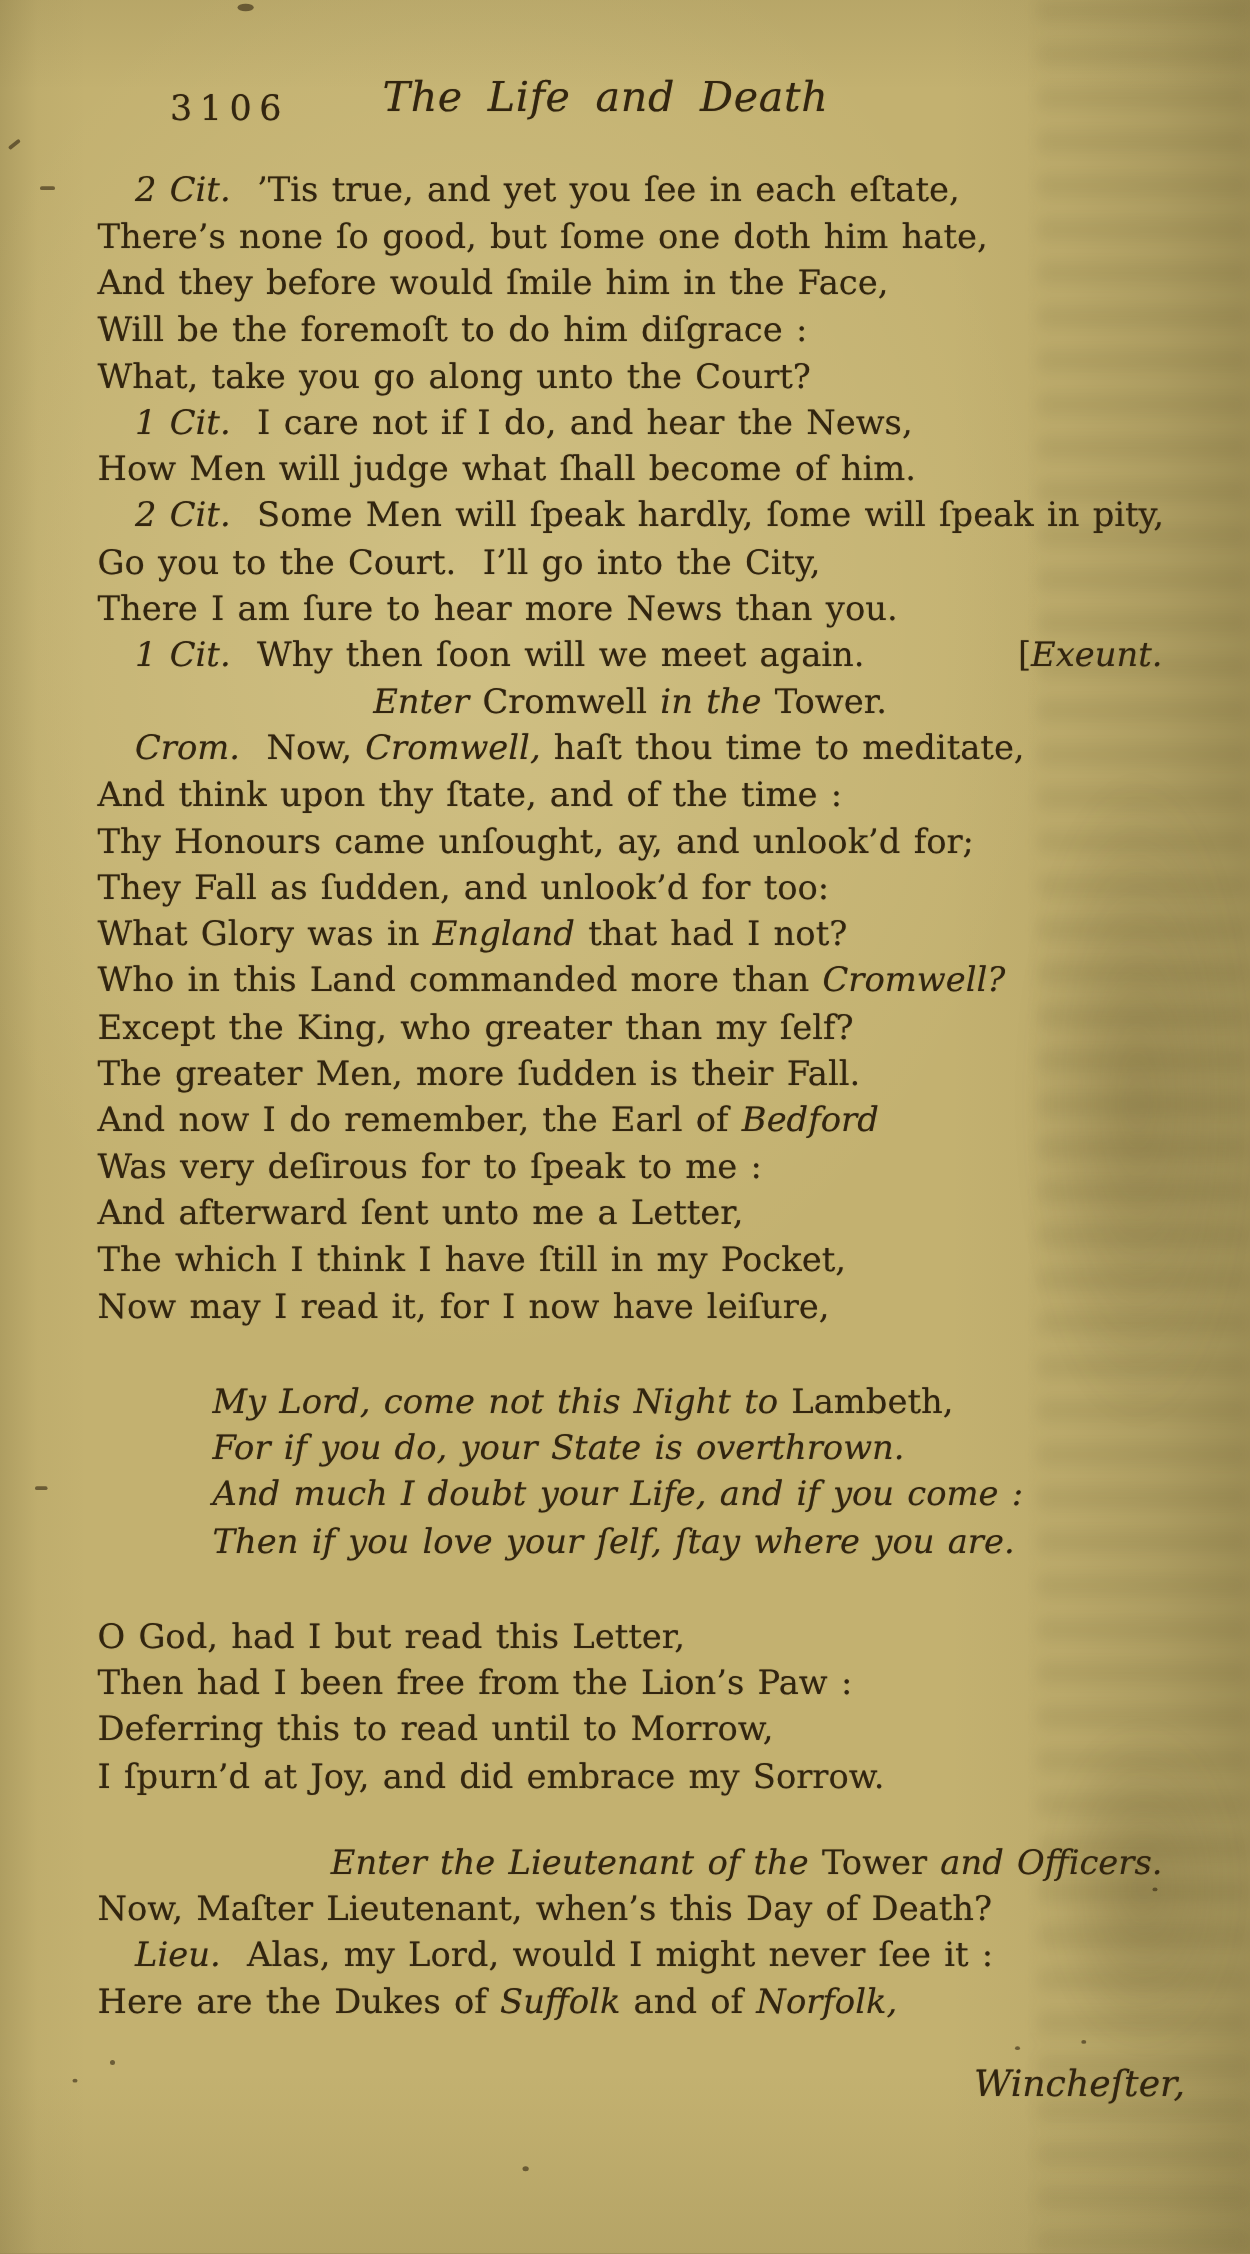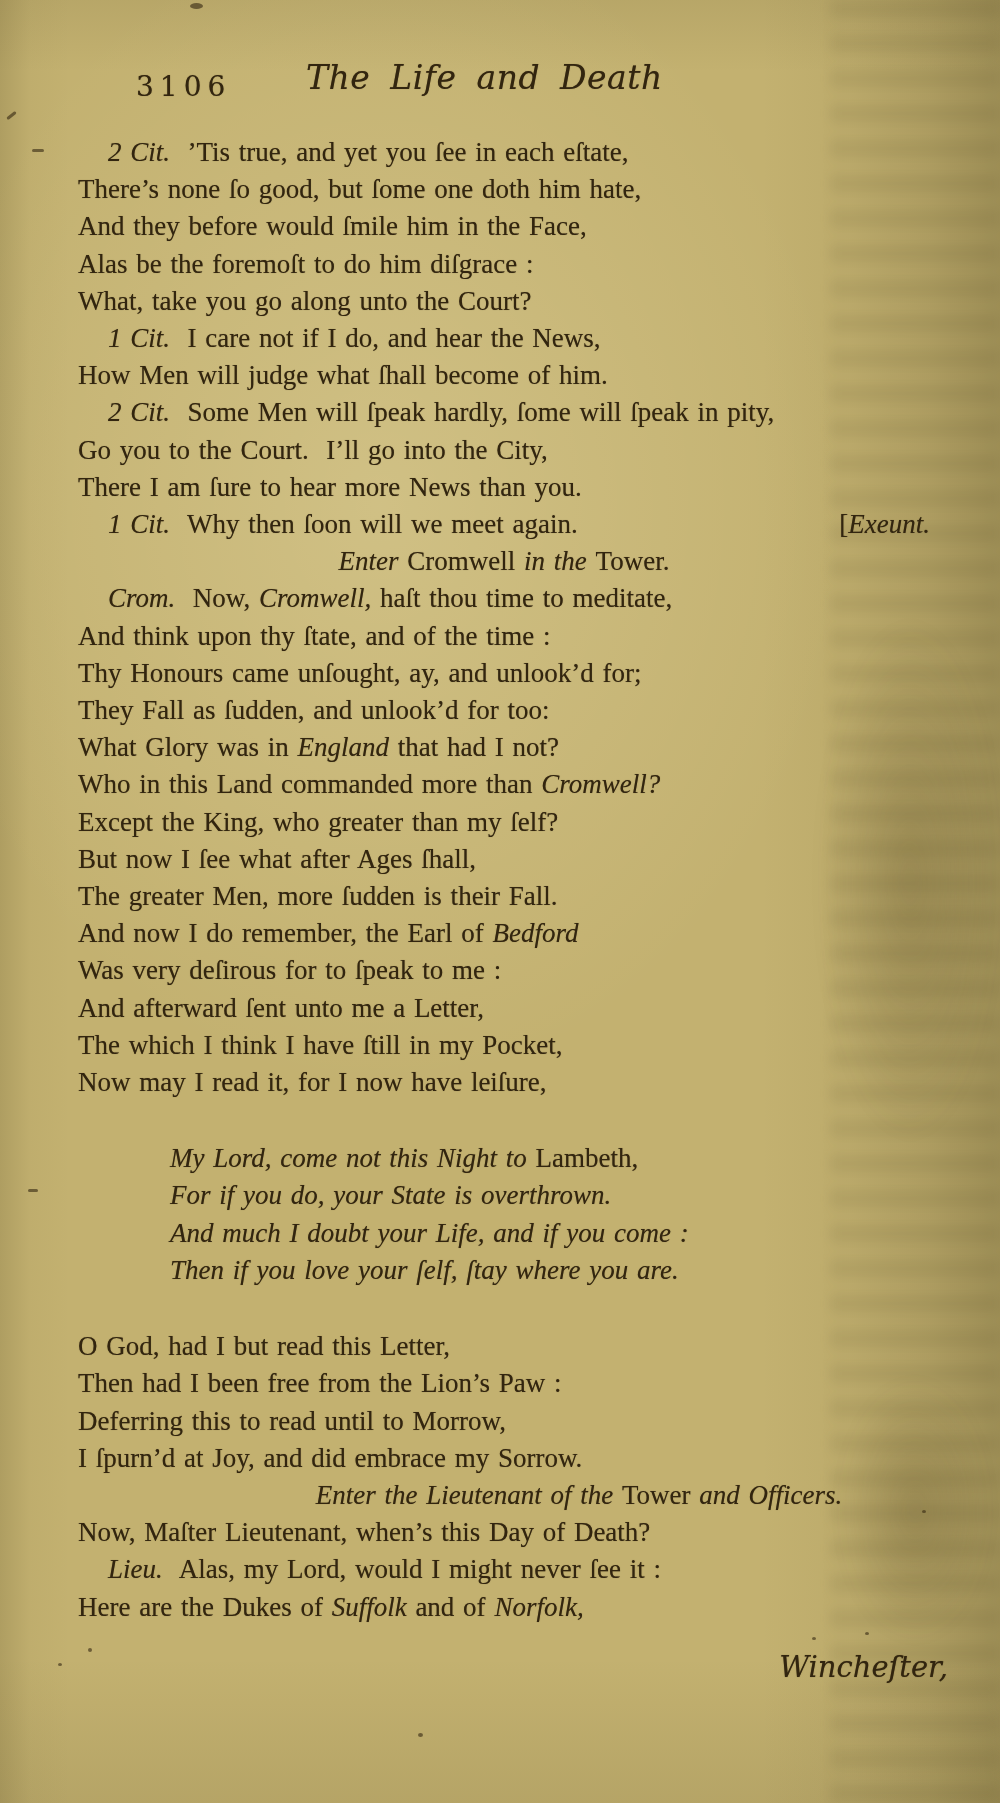--- a/index.html
+++ b/index.html
@@ -37,24 +37,24 @@
   .running-title{
     position:absolute;left:271px;top:58px;
     font-style:italic;font-size:33px;word-spacing:9px;letter-spacing:.5px;
     text-shadow:0 0 .8px rgba(50,37,15,.55);
   }
   .text-block{
     position:absolute;left:78px;top:134px;width:852px;
     font-size:27px;line-height:37.2px;word-spacing:2px;
     text-shadow:0 0 .8px rgba(50,37,15,.5);
   }
-  .line{position:relative;min-height:37.2px;white-space:nowrap;font-family:Liberation Serif, serif;}
+  .line{position:relative;min-height:37.2px;white-space:nowrap;}
   .line.speech{text-indent:30px;}
   .line.center{text-align:center;}
-  .line.center-shift{text-align:center;padding-left:150px;}
+  .line.center-shift{text-align:right;padding-left:150px;margin-top:32px;}
   .line.letter{margin-left:92px;}
   .line.gap{margin-top:39px;}
   .it{font-style:italic;}
   .right{position:absolute;right:0;top:0;text-indent:0;}
   .catchword{
     position:absolute;right:52px;top:1650px;
     font-style:italic;font-size:29px;
     text-shadow:0 0 .9px rgba(50,37,15,.6);
   }
   .speck{position:absolute;background:rgba(52,39,17,.6);border-radius:2px;pointer-events:none;}
@@ -70,37 +70,36 @@
 
   <div class="header">
     <div class="signature">3106</div>
     <div class="running-title">The Life and Death</div>
   </div>
 
   <div class="text-block" id="text-block">
       <div class="line speech"><span class="it">2 Cit.</span><span>&nbsp; ’Tis true, and yet you ſee in each eſtate,</span></div>
       <div class="line flush"><span>There’s none ſo good, but ſome one doth him hate,</span></div>
       <div class="line flush"><span>And they before would ſmile him in the Face,</span></div>
-      <div class="line flush"><span>Alas be the foremoſt to do him diſgrace :</span></div>
+      <div class="line flush"><span>Will be the foremoſt to do him diſgrace :</span></div>
       <div class="line flush"><span>What, take you go along unto the Court?</span></div>
       <div class="line speech"><span class="it">1 Cit.</span><span>&nbsp; I care not if I do, and hear the News,</span></div>
       <div class="line flush"><span>How Men will judge what ſhall become of him.</span></div>
       <div class="line speech"><span class="it">2 Cit.</span><span>&nbsp; Some Men will ſpeak hardly, ſome will ſpeak in pity,</span></div>
       <div class="line flush"><span>Go you to the Court.&nbsp; I’ll go into the City,</span></div>
       <div class="line flush"><span>There I am ſure to hear more News than you.</span></div>
       <div class="line speech"><span class="it">1 Cit.</span><span>&nbsp; Why then ſoon will we meet again.</span><span class="right"><span>[</span><span class="it">Exeunt.</span></span></div>
       <div class="line center"><span class="it">Enter </span><span>Cromwell </span><span class="it">in the </span><span>Tower.</span></div>
       <div class="line speech"><span class="it">Crom.</span><span>&nbsp; Now, </span><span class="it">Cromwell,</span><span> haſt thou time to meditate,</span></div>
       <div class="line flush"><span>And think upon thy ſtate, and of the time :</span></div>
       <div class="line flush"><span>Thy Honours came unſought, ay, and unlook’d for;</span></div>
       <div class="line flush"><span>They Fall as ſudden, and unlook’d for too:</span></div>
       <div class="line flush"><span>What Glory was in </span><span class="it">England</span><span> that had I not?</span></div>
       <div class="line flush"><span>Who in this Land commanded more than </span><span class="it">Cromwell?</span></div>
       <div class="line flush"><span>Except the King, who greater than my ſelf?</span></div>
-      <div class="line flush"><span>But now I ſee what after Ages ſhall,</span></div>
       <div class="line flush"><span>The greater Men, more ſudden is their Fall.</span></div>
       <div class="line flush"><span>And now I do remember, the Earl of </span><span class="it">Bedford</span></div>
       <div class="line flush"><span>Was very deſirous for to ſpeak to me :</span></div>
       <div class="line flush"><span>And afterward ſent unto me a Letter,</span></div>
       <div class="line flush"><span>The which I think I have ſtill in my Pocket,</span></div>
       <div class="line flush"><span>Now may I read it, for I now have leiſure,</span></div>
       <div class="line letter gap"><span class="it">My Lord, come not this Night to </span><span>Lambeth,</span></div>
       <div class="line letter"><span class="it">For if you do, your State is overthrown.</span></div>
       <div class="line letter"><span class="it">And much I doubt your Life, and if you come :</span></div>
       <div class="line letter"><span class="it">Then if you love your ſelf, ſtay where you are.</span></div>

